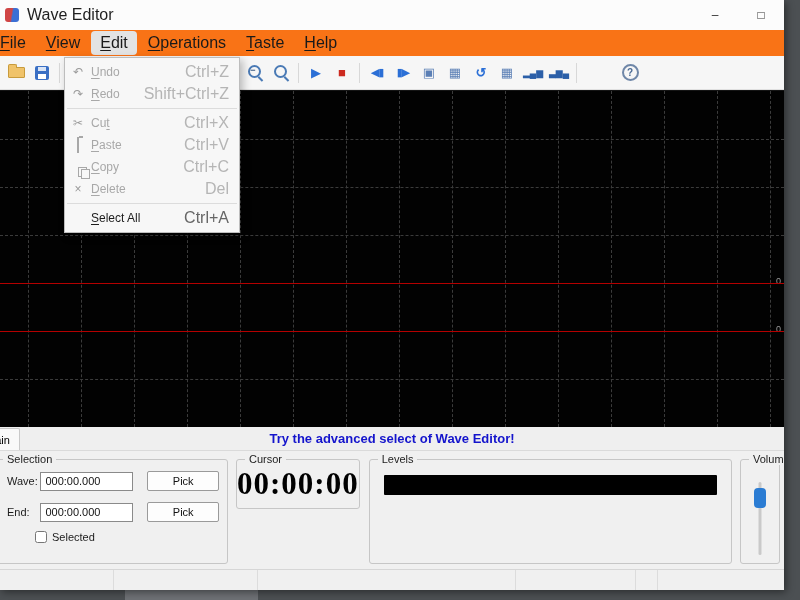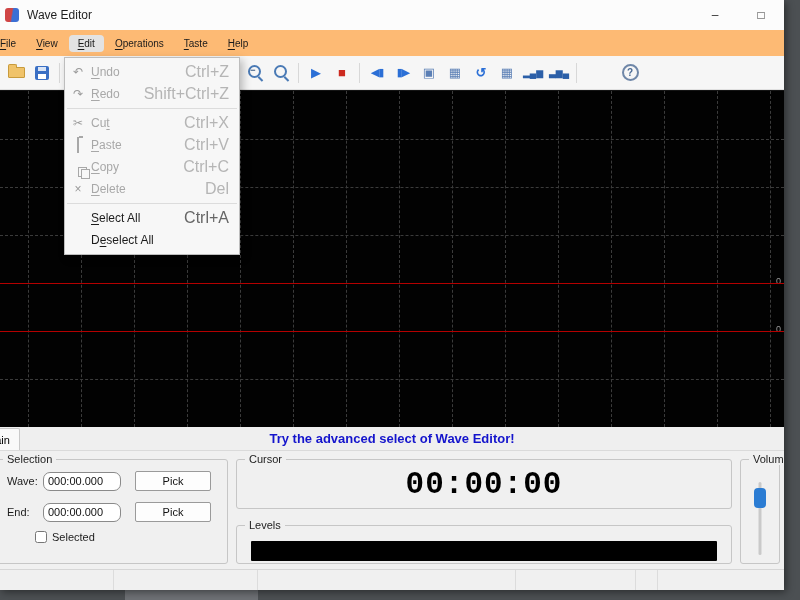--- a/index.html
+++ b/index.html
@@ -11,27 +11,27 @@
   .desktop{position:relative;width:800px;height:600px;}
   .taskbar-hint{position:absolute;left:125px;bottom:0;width:133px;height:10px;background:#6e7175;}
 
   .window{position:absolute;left:0;top:0;width:784px;height:590px;background:#f3f3f3;
           overflow:hidden;display:flex;flex-direction:column;box-shadow:2px 2px 8px rgba(0,0,0,.45);}
 
   
   .titlebar{height:30px;background:#fcfcfc;display:flex;align-items:center;position:relative;flex:0 0 auto;}
   .app-icon{width:14px;height:14px;margin-left:5px;border-radius:3px;
             background:linear-gradient(100deg,#d04545 0 45%,#3b6fd4 55% 100%);}
-  .title-text{font-size:12px;color:#1f1f1f;margin-left:8px;}
+  .title-text{font-size:16px;color:#1f1f1f;margin-left:8px;}
   .win-controls{position:absolute;right:0;top:0;height:30px;display:flex;}
   .win-btn{width:46px;height:30px;display:flex;align-items:center;justify-content:center;
            font-size:12px;color:#333;}
 
   
-  .menubar{height:26px;display:flex;align-items:center;background:#fdba74;font-size:10px;color:#1a1a1a;flex:0 0 auto;}
+  .menubar{height:26px;display:flex;align-items:center;background:#f97316;font-size:16px;color:#1a1a1a;flex:0 0 auto;}
   .mi{padding:3px 9px;margin:0 1px;border-radius:4px;white-space:nowrap;}
   .mi:first-child{margin-left:-9px;}
   .mi.active{background:#e3e3e3;}
   .mn{text-decoration:underline;text-underline-offset:2px;}
 
   
   .toolbar{height:34px;display:flex;align-items:center;background:#f6f6f6;
            border-bottom:1px solid #e0e0e0;padding-left:4px;gap:2px;flex:0 0 auto;}
   .tb-icon{width:24px;height:24px;display:flex;align-items:center;justify-content:center;font-size:13px;}
   .tb-sep{width:1px;height:20px;background:#d8d8d8;margin:0 3px;}
@@ -74,30 +74,30 @@
   .promo{position:absolute;left:0;right:0;top:0;bottom:0;display:flex;align-items:center;justify-content:center;
          font-weight:bold;font-size:13px;color:var(--promo-blue);pointer-events:none;}
 
   
   .bottom{height:118px;background:#f0f0f0;display:flex;padding:8px 4px 5px 0;gap:8px;flex:0 0 auto;}
   .groupbox{position:relative;border:1px solid #c6c6c6;border-radius:3px;background:#f0f0f0;}
   .gb-label{position:absolute;top:-7px;left:8px;background:#f0f0f0;padding:0 4px;font-size:11px;color:#222;white-space:nowrap;}
   .selection-gb{width:234px;margin-left:-6px;}
   .sel-row{display:flex;align-items:center;margin:11px 8px 0 12px;}
   .sel-row label{width:36px;font-size:11px;color:#1c1c1c;}
-  .sel-input{width:78px;height:19px;font-size:11px;font-family:"Liberation Sans",sans-serif;
-             border:1px solid #8a8a8a;border-radius:7px;padding:8px 4px;background:#fff;color:#111;}
+  .sel-input{width:93px;height:19px;font-size:11px;font-family:"Liberation Sans",sans-serif;
+             border:1px solid #8a8a8a;border-radius:0;padding:8px 4px;background:#fff;color:#111;}
   .pick-btn{margin-left:14px;width:76px;height:20px;font-size:11px;font-family:"Liberation Sans",sans-serif;
             background:#fdfdfd;border:1px solid #9a9a9a;border-radius:2px;color:#111;}
   .chk-row{display:flex;align-items:center;margin:9px 8px 0 40px;font-size:11px;color:#1c1c1c;gap:5px;}
   .chk-row input{width:12px;height:12px;margin:0;}
-  .mid{flex:1;display:flex;flex-direction:column;gap:16px;justify-content:flex-end;}
+  .mid{flex:1;display:flex;gap:9px;justify-content:flex-end;}
   .cursor-gb{height:50px;}
   .cursor-value{display:flex;justify-content:center;align-items:center;height:100%;
-                font-family:Liberation Mono, monospace;font-weight:bold;font-size:31px;color:#000;letter-spacing:1px;}
+                font-family:Liberation Serif, serif;font-weight:bold;font-size:31px;color:#000;letter-spacing:1px;}
   .levels-gb{flex:1;}
   .levels-bar{margin:15px 14px 0;height:20px;background:#000;border-radius:1px;}
   .volume-gb{width:40px;}
   .vol-track{position:absolute;left:50%;top:22px;bottom:8px;width:3px;background:#c9c9c9;
              transform:translateX(-50%);border-radius:2px;}
   .vol-thumb{position:absolute;left:50%;top:28px;width:12px;height:20px;background:var(--slider-blue);
              border-radius:4px;transform:translateX(-50%);}
 
   
   .statusbar{height:21px;border-top:1px solid #d6d6d6;background:#f0f0f0;display:flex;flex:0 0 auto;}
@@ -323,21 +323,16 @@
         <span class="ic">×</span>
         <span><span></span><span class="mn">D</span><span>elete</span></span>
         <span class="sc">Del</span>
       </div>
       <div class="menu-sep"></div>
       <div class="menu-item">
         <span class="ic"></span>
         <span><span></span><span class="mn">S</span><span>elect All</span></span>
         <span class="sc">Ctrl+A</span>
       </div>
-      <div class="menu-item">
-        <span class="ic"></span>
-        <span><span>D</span><span class="mn">e</span><span>select All</span></span>
-        <span class="sc"></span>
-      </div>
     </div>
 
   </div>
 </div>
 
 </body></html>

